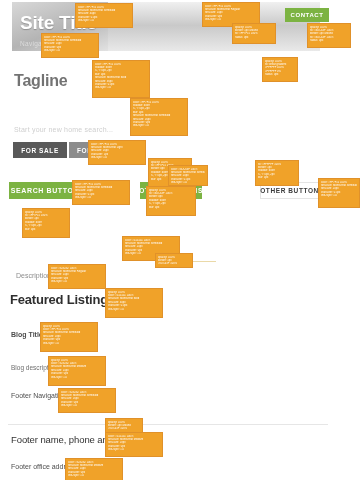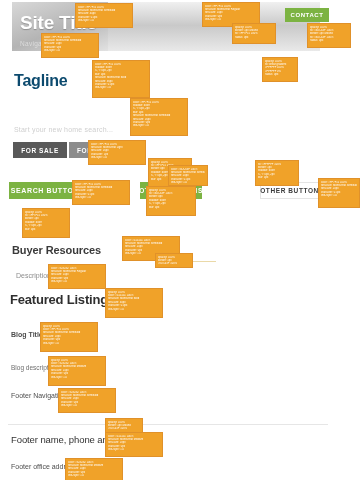--- a/index.html
+++ b/index.html
@@ -38,21 +38,21 @@
     position:absolute;display:flex;align-items:center;justify-content:center;
     font-size:6px;font-weight:bold;letter-spacing:.6px;color:#ffffff;
     white-space:nowrap;box-sizing:border-box;
   }
   .btn-signup{left:215px;top:8px;width:44px;height:14px;background:#b3b3b3;color:#f4f4f4;}
   .btn-contact{left:285px;top:8px;width:44px;height:14px;background:#7cb342;}
 
   
   .tagline{
     position:absolute;left:14px;top:72px;
-    font-size:16px;font-weight:bold;color:#0c4a6e;letter-spacing:-.2px;white-space:nowrap;
+    font-size:16px;font-weight:bold;color:#737373;letter-spacing:-.2px;white-space:nowrap;
   }
   .subtagline{
     position:absolute;left:14px;top:126px;
     font-size:7px;color:#cfcfcf;letter-spacing:.2px;white-space:nowrap;
   }
 
   
   .btn-forsale{left:13px;top:142px;width:54px;height:16px;background:#595959;font-size:6.5px;}
   .btn-forrent{left:69px;top:142px;width:54px;height:16px;background:#8c8c8c;font-size:6.5px;}
 
@@ -130,21 +130,20 @@
   <div class="tagline">Tagline</div>
   <div class="subtagline">Start your new home search...</div>
 
   <div class="btn btn-forsale">FOR SALE</div>
   <div class="btn btn-forrent">FOR RENT</div>
 
   <div class="btn btn-search">SEARCH BUTTON</div>
   <div class="btn btn-other1">OTHER BUTTONS</div>
   <div class="btn btn-other2">OTHER BUTTONS</div>
 
-  <div class="h-buyer">Buyer Resources</div>
   <div class="lbl-description">Description</div>
   <div class="leader-line"></div>
   <div class="h-featured">Featured Listings</div>
   <div class="lbl-blogtitle">Blog Title</div>
   <div class="lbl-blogdesc">Blog description</div>
   <div class="lbl-footernav">Footer Navigation</div>
 
   <div class="divider"></div>
 
   <div class="h-footername">Footer name, phone and email</div>

